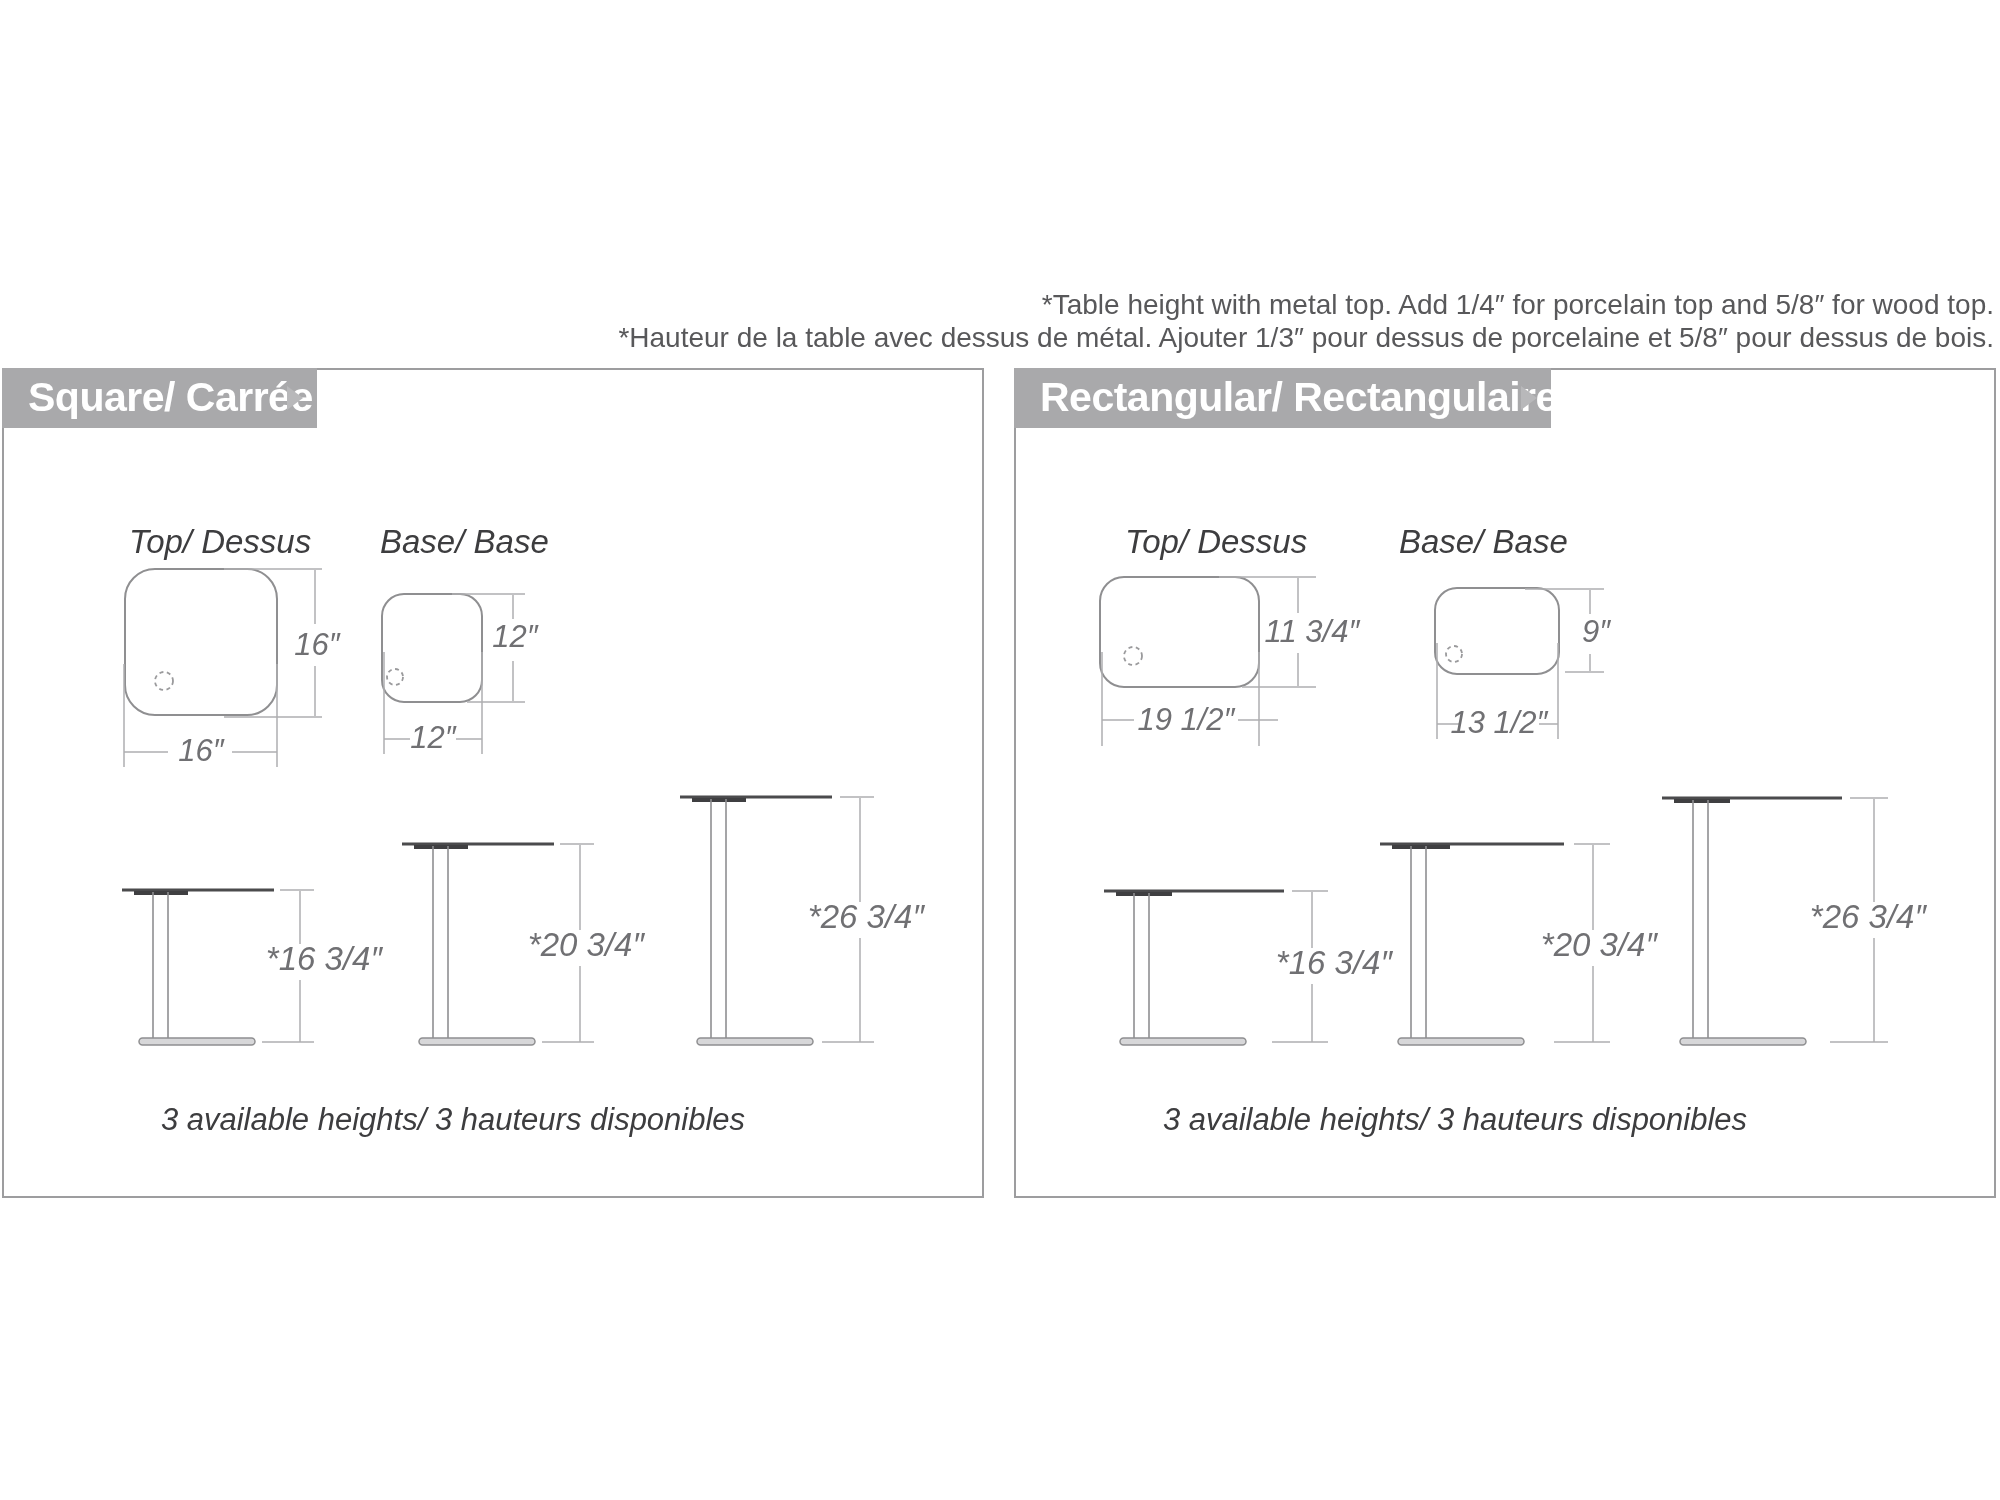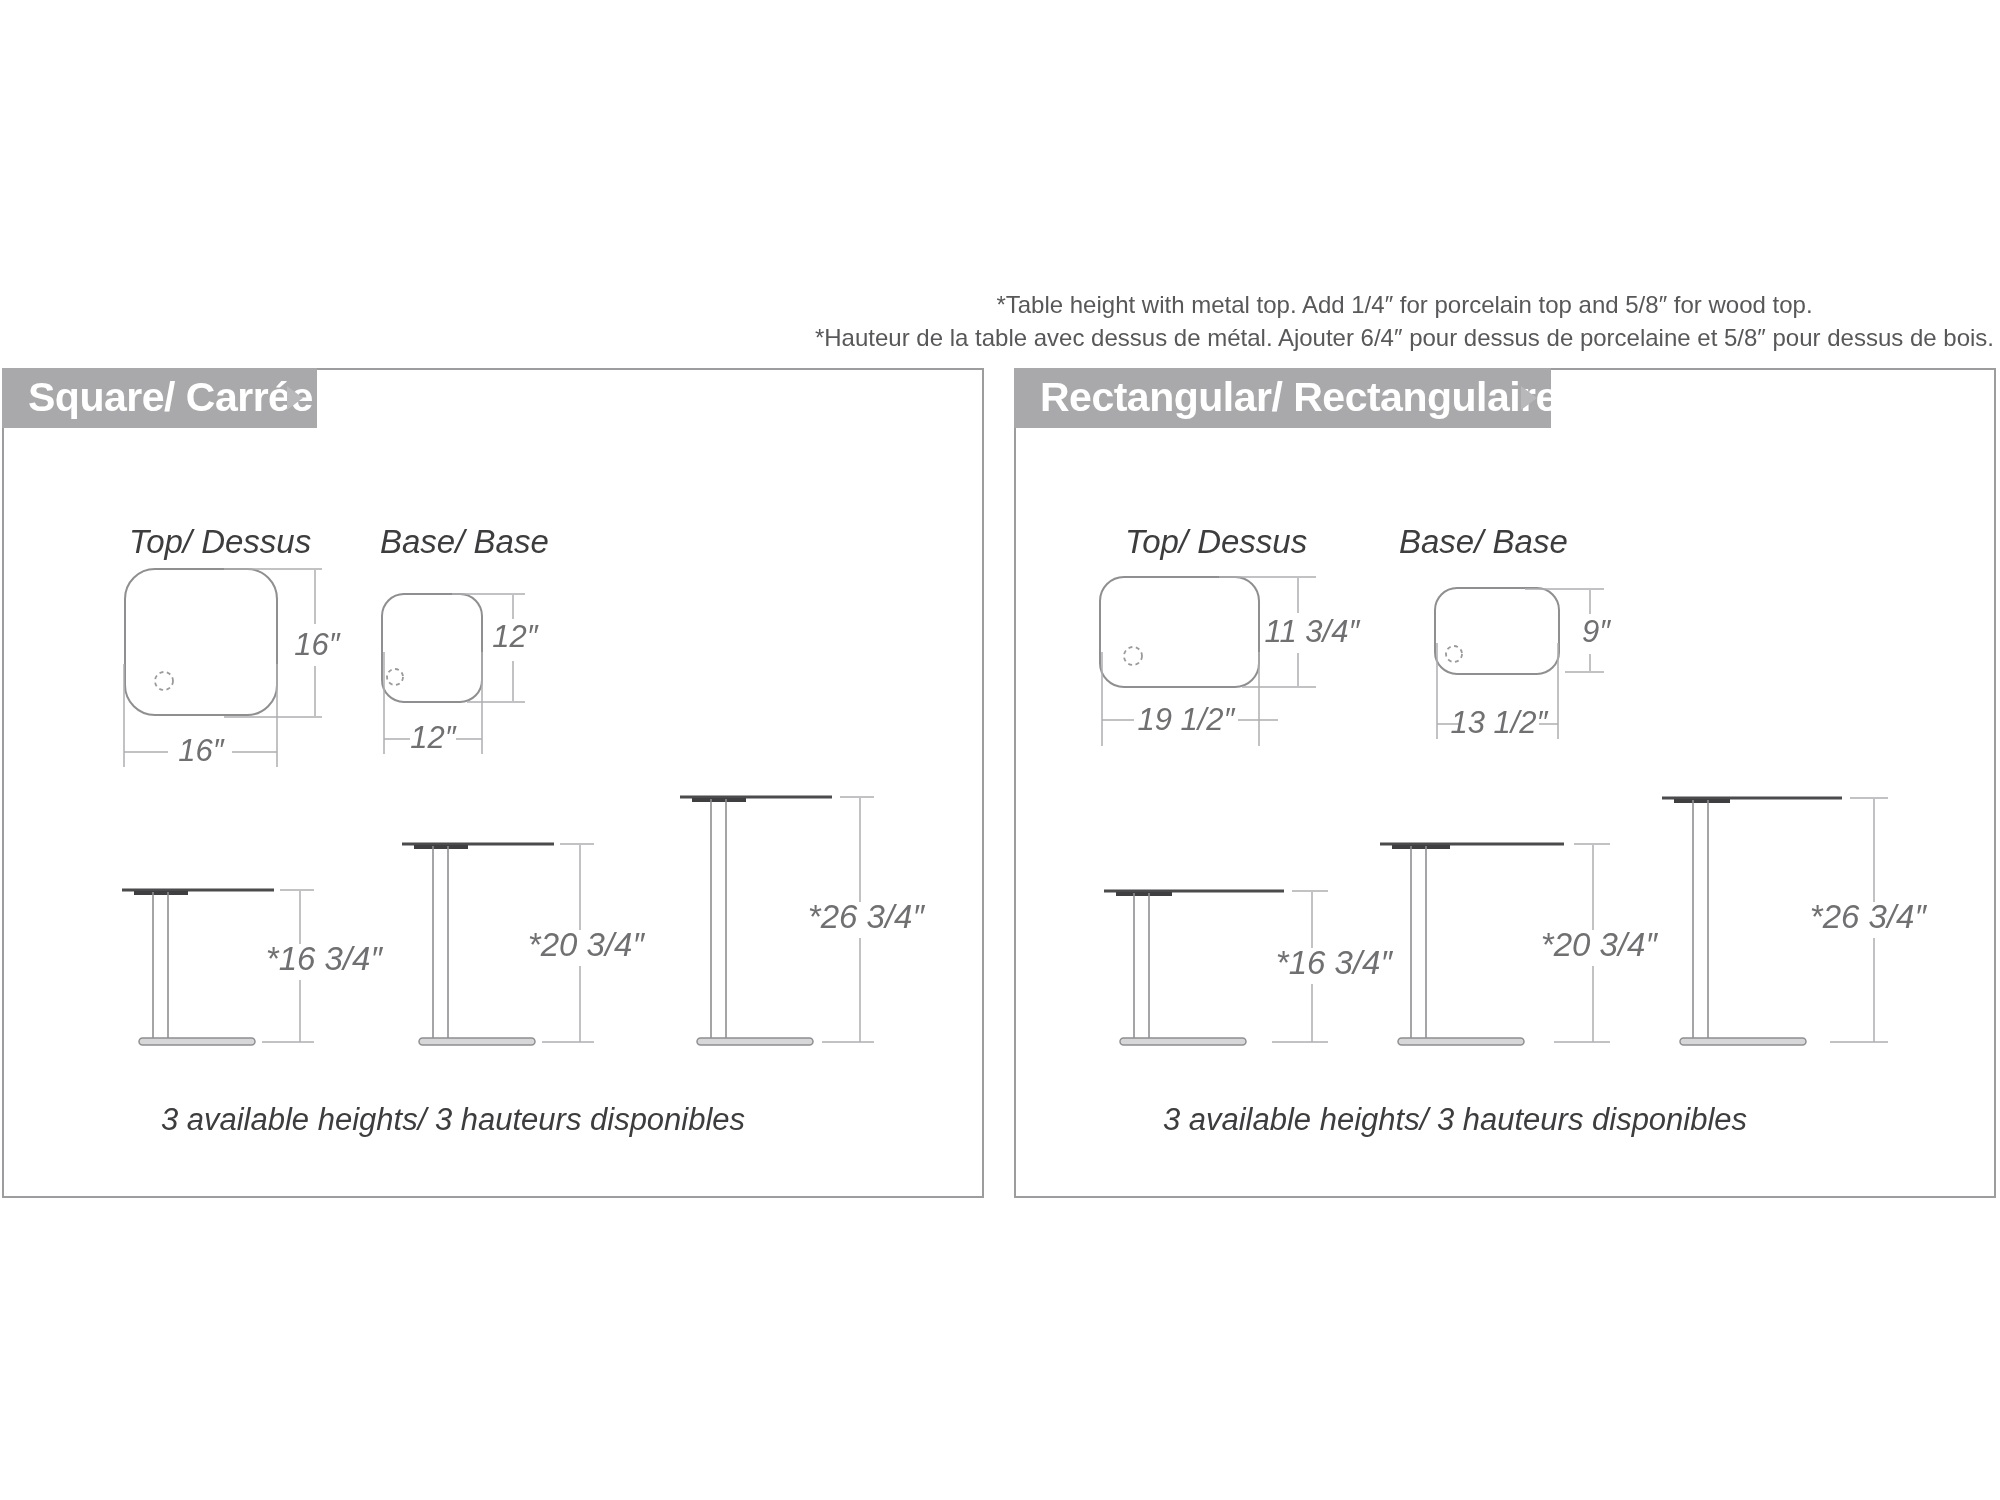--- a/index.html
+++ b/index.html
@@ -1,19 +1,19 @@
 <!DOCTYPE html>
 <html><head>
 <meta charset="utf-8">
 <style>
   html,body{margin:0;padding:0;background:#fff;}
   #stage{position:relative;width:2000px;height:1500px;background:#ffffff;overflow:hidden;
          font-family:"Liberation Sans",sans-serif;}
-  .disclaimer{position:absolute;top:288px;right:6px;text-align:center;
-              font-size:24px;line-height:33px;color:#58585a;}
+  .disclaimer{position:absolute;top:288px;right:6px;text-align:right;
+              font-size:28px;line-height:33px;color:#58585a;}
   .panel{position:absolute;top:368px;width:982px;height:830px;
          border:2px solid #9d9d9f;background:#fff;box-sizing:border-box;}
   #panel-square{left:2px;}
   #panel-rect{left:1014px;}
   .titlebar{position:absolute;top:-2px;left:-2px;height:60px;background:#a9a9ab;
             color:#ffffff;font-weight:bold;font-size:41px;line-height:59px;
             padding-left:26px;box-sizing:border-box;letter-spacing:-0.5px;white-space:nowrap;}
   #panel-square .titlebar{width:315px;}
   #panel-rect .titlebar{width:537px;text-align:right;}
   .bar-chevron{position:absolute;right:14px;top:18px;width:0;height:0;
@@ -37,21 +37,21 @@
   text.footer{font-family:"Liberation Sans",sans-serif;font-style:italic;
               font-size:31px;fill:#3d3d3f;}
 </style>
 </head>
 <body>
 
 <div id="stage">
 
   <div class="disclaimer">
     <div>*Table height with metal top. Add 1/4″ for porcelain top and 5/8″ for wood top.</div>
-    <div>*Hauteur de la table avec dessus de métal. Ajouter 6/4″ pour dessus de porcelaine et 5/8″ pour dessus de bois.</div>
+    <div>*Hauteur de la table avec dessus de métal. Ajouter 1/3″ pour dessus de porcelaine et 5/8″ pour dessus de bois.</div>
   </div>
 
   <div class="panel" id="panel-square">
     <div class="titlebar">
       <span>Square/ Carrée</span>
       <span class="bar-chevron"></span>
     </div>
 
     <svg class="diagram" viewBox="0 0 978 826">
 

